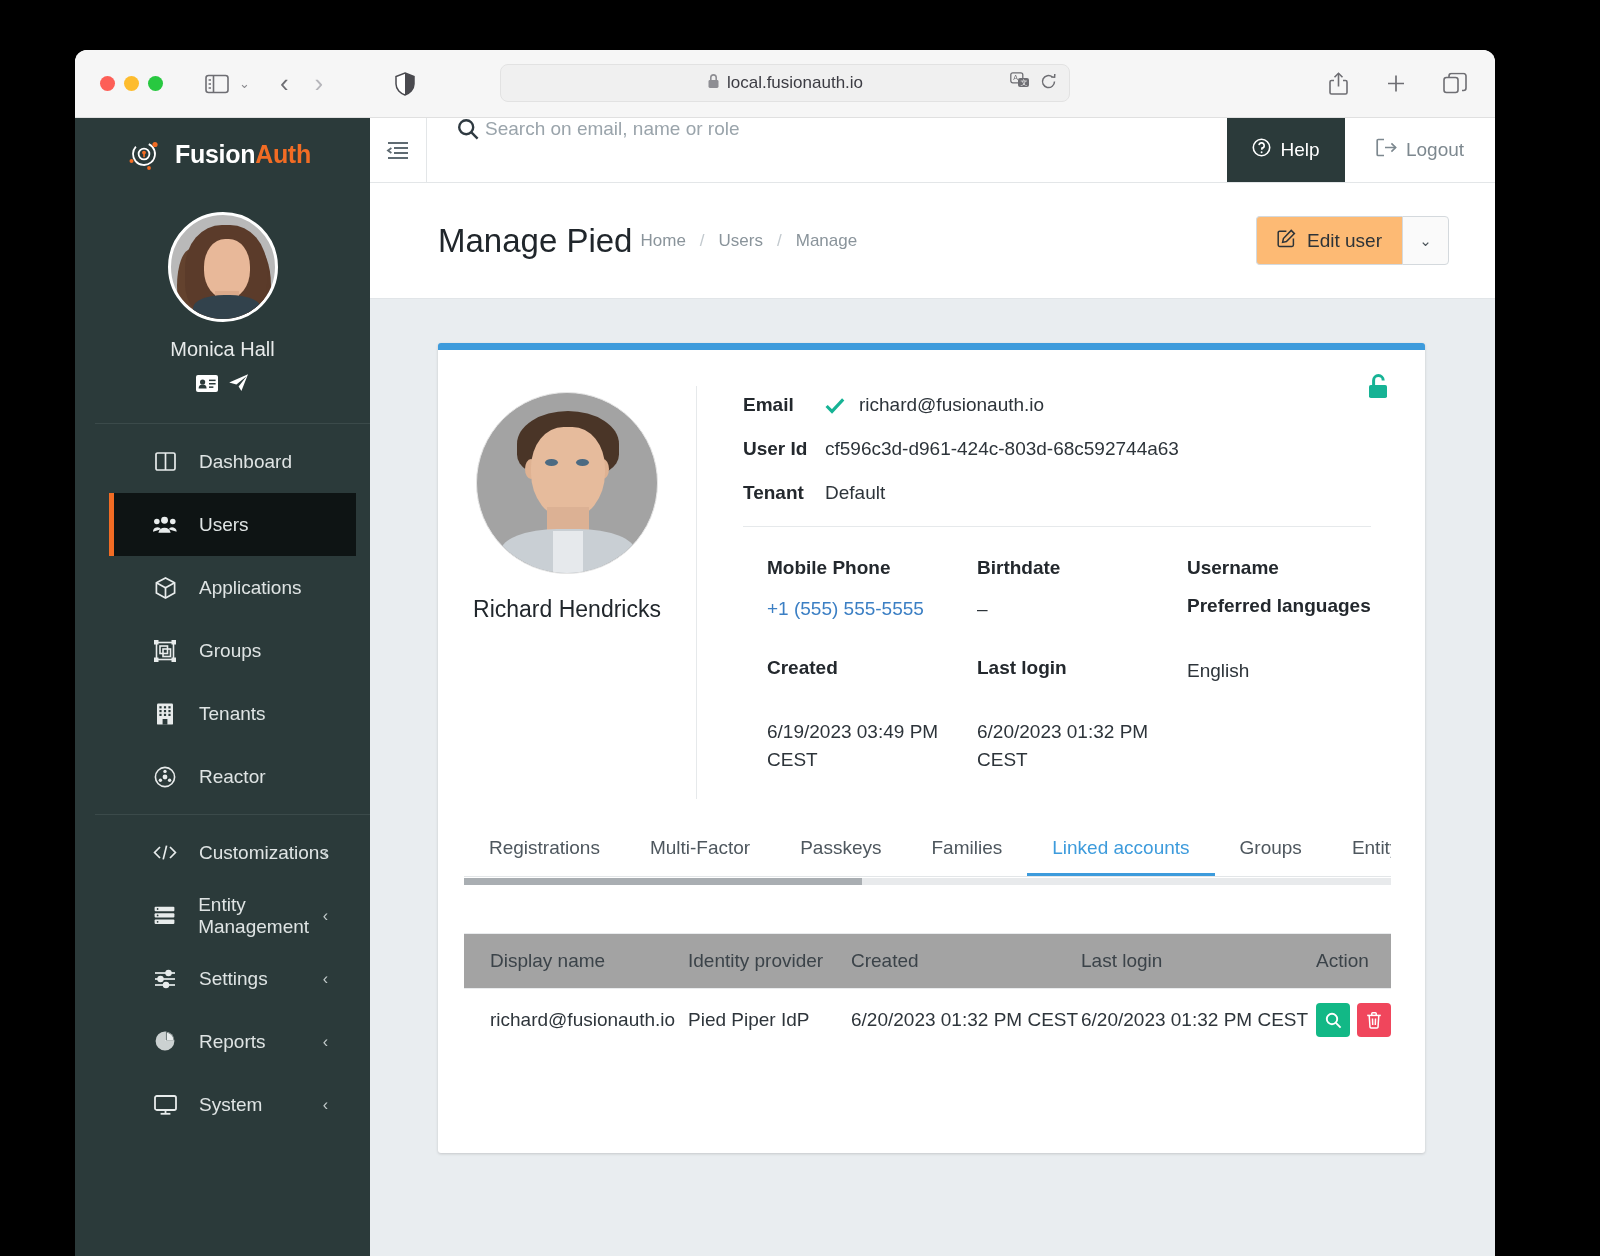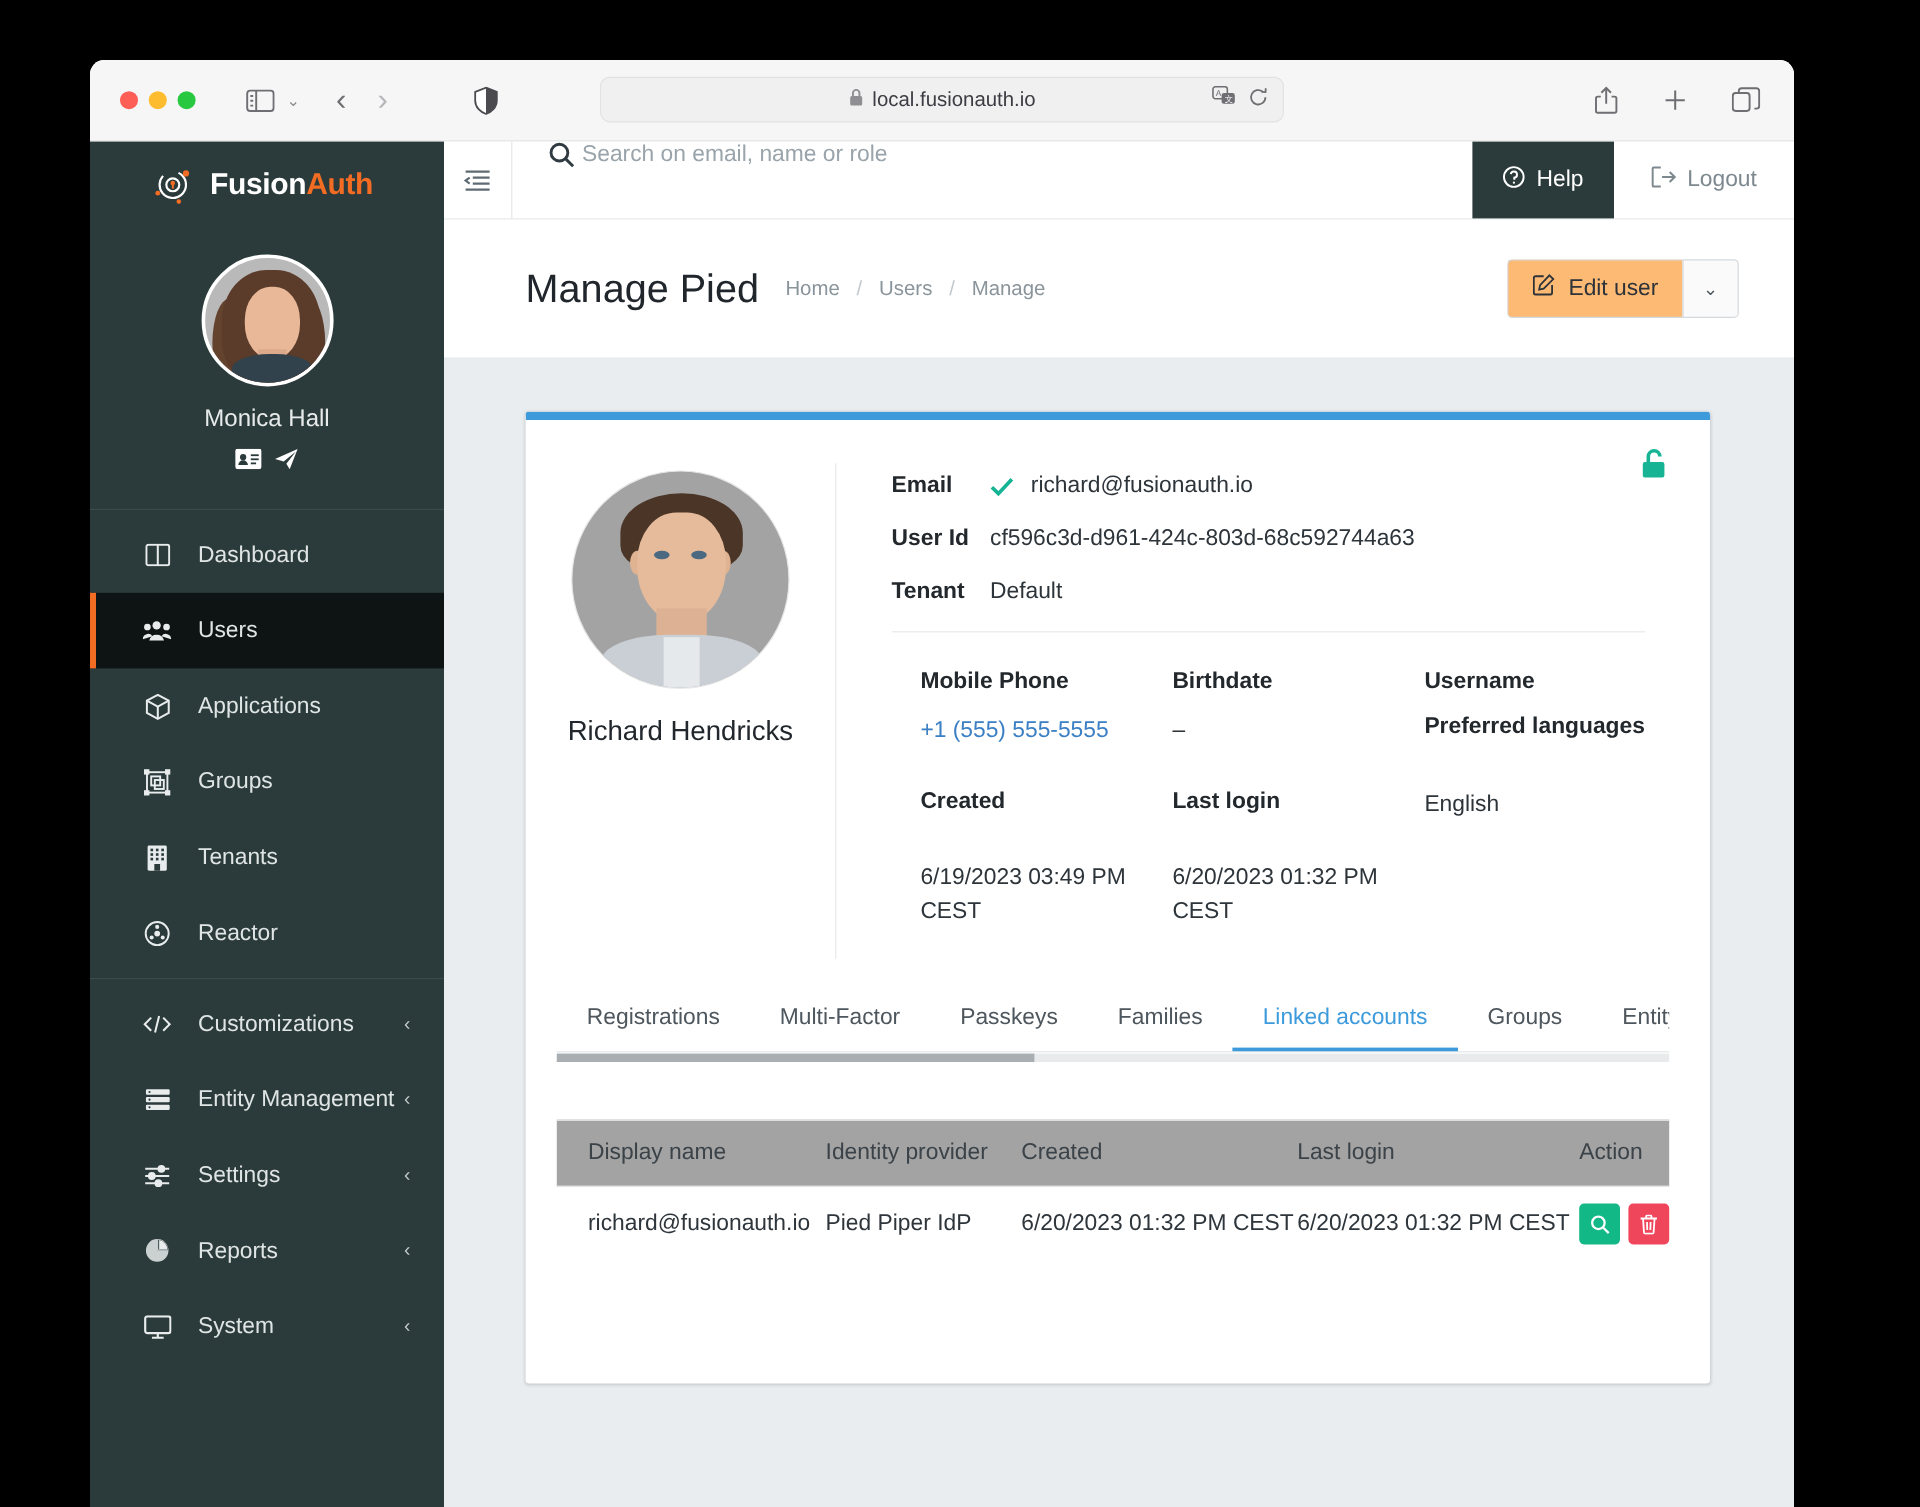--- a/index.html
+++ b/index.html
@@ -106,21 +106,21 @@
             background:#e8b899; border-radius:46% 46% 48% 48%; }
   .m-neck { position:absolute; left:44px; top:76px; width:24px; height:24px; background:#dcaa8b; }
   .m-body { position:absolute; left:22px; bottom:-4px; width:68px; height:28px;
             background:#32424c; border-radius:46% 46% 0 0; }
   .profile-name {
     font-size: 20px; color: #e7eaea;
     display: flex; align-items: center; justify-content: center; gap: 12px; flex-direction: column;
   }
   .profile-icons { display: flex; gap: 10px; align-items: center; color: #ffffff; }
 
-  .nav-group { border-top: 1px solid #3b4a4a; padding: 6px 0; }
+  .nav-group { border-top: 1px solid #3b4a4a; padding: 6px 14px; margin-left: 20px; }
   .nav-item {
     height: 63px;
     display: flex; align-items: center;
     padding-left: 44px; gap: 22px;
     font-size: 19px; color: #dfe4e4;
     position: relative; cursor: pointer;
   }
   .nav-item .nav-ico {
     width: 24px; display: flex; align-items: center; justify-content: center;
     color: #e8ecec;
@@ -165,21 +165,21 @@
     font-size: 19px; cursor: pointer;
   }
 
   .pagehead {
     height: 116px; background: #ffffff;
     display: flex; align-items: center; padding: 0 46px 0 68px;
     border-bottom: 1px solid #e1e5e8;
   }
   .page-title { font-size: 33px; font-weight: 400; color: #20262b; }
   .breadcrumb {
-    display: flex; gap: 14px; align-items: center; margin-left: 22px;
+    display: flex; gap: 14px; align-items: center; margin-left: 8px;
     font-size: 17px; color: #8a949b;
   }
   .breadcrumb .sep { color: #c2c9ce; }
   .breadcrumb a { color: #8a949b; text-decoration: none; }
 
   .btn-group { margin-left: auto; display: flex; }
   .btn-edit {
     height: 49px; padding: 0 20px; background: #fdba74;
     border: 1px solid #d4d9dd; border-right: none;
     border-radius: 4px 0 0 4px;

